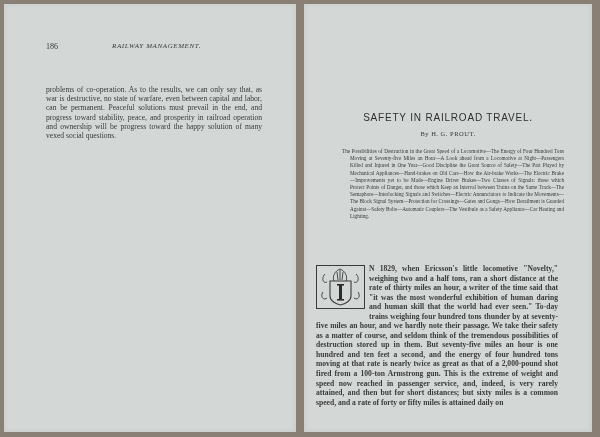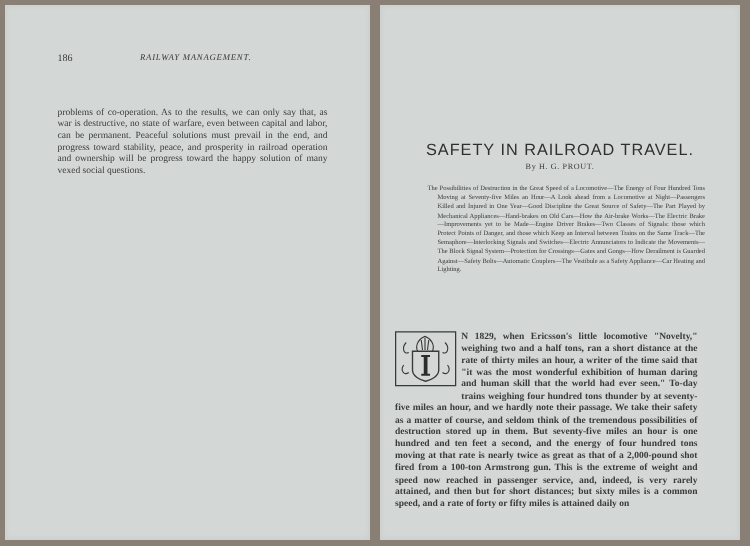--- a/index.html
+++ b/index.html
@@ -26,21 +26,21 @@
     position:absolute; left:66px; top:0;
     font-style:italic; letter-spacing:0.6px; font-size:7px;
   }
   .left-text {
     position:absolute; left:42px; top:54px; width:216px;
     font-size:7.6px; line-height:9.2px; text-align:justify;margin-top:27px;
   }
   .article-title {
     position:absolute; left:0; top:108px; width:288px; text-align:center;
     font-family:"Liberation Sans", "DejaVu Sans", sans-serif;
-    font-size:13px; letter-spacing:0.8px; color:#2f2f2f;
+    font-size:10px; letter-spacing:0.8px; color:#2f2f2f;
   }
   .byline {
     position:absolute; left:0; top:126px; width:288px; text-align:center;
     font-size:6.5px; letter-spacing:0.5px;
   }
   .synopsis {
     position:absolute; left:38px; top:144px; width:222px;
     font-size:5.2px; line-height:7.2px; text-align:justify;
     text-indent:0; padding-left:0;
   }

